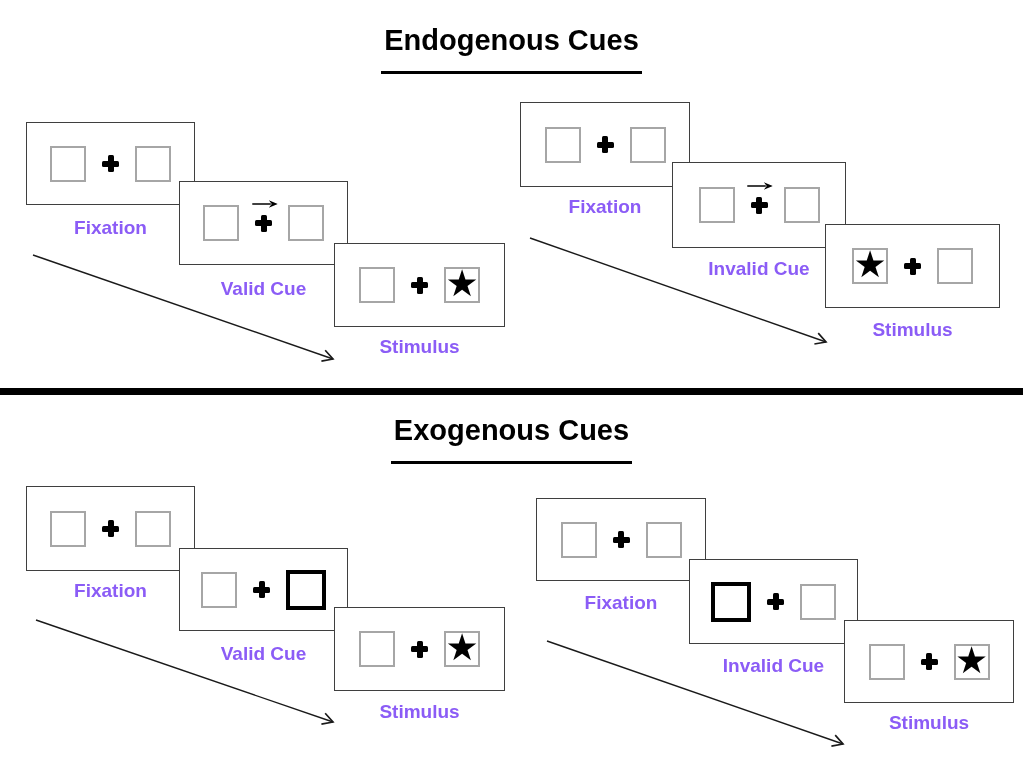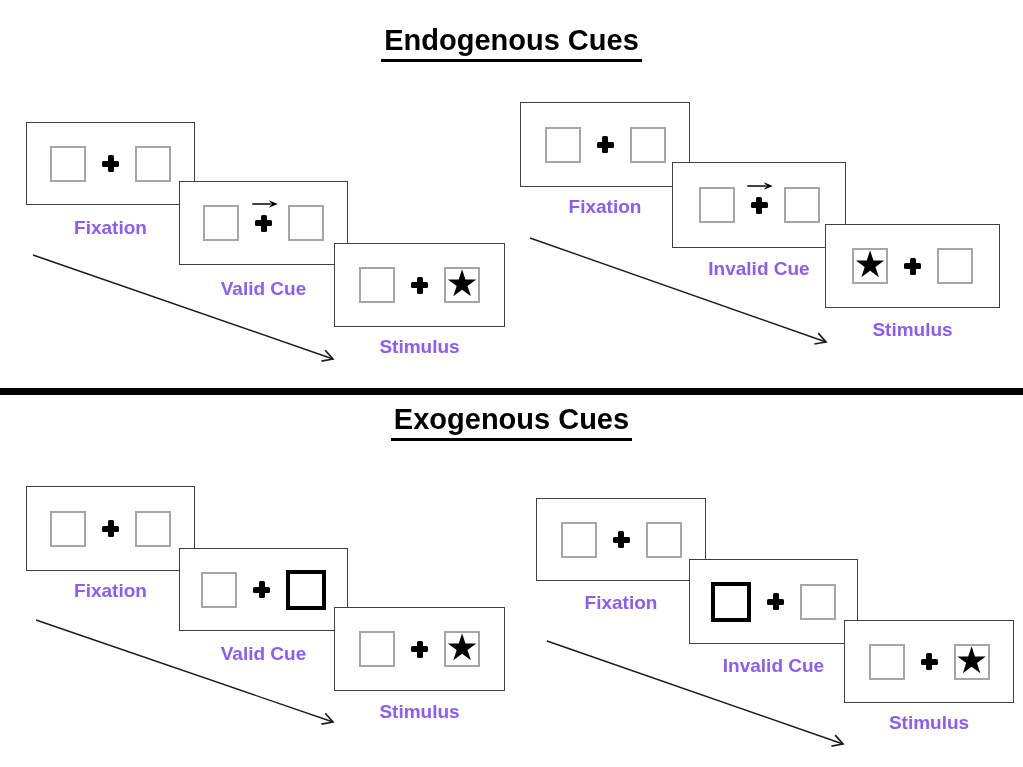--- a/index.html
+++ b/index.html
@@ -21,21 +21,21 @@
     position: absolute;
     left: 0;
     width: 100%;
     text-align: center;
   }
   .title-text {
     display: inline-block;
     font-weight: bold;
     font-size: 29px;
     border-bottom: 3px solid #000;
-    padding: 0 3px 2px 3px;
+    padding: 0 3px 14px 3px;
   }
   .divider {
     position: absolute;
     left: 0;
     top: 388px;
     width: 100%;
     height: 7px;
     background: #000;
   }
   .panel {
@@ -131,21 +131,21 @@
     <line x1="33" y1="255" x2="333" y2="359" stroke="#1a1a1a" stroke-width="1.4" marker-end="url(#ah)"></line>
     <line x1="530" y1="238" x2="826" y2="342" stroke="#1a1a1a" stroke-width="1.4" marker-end="url(#ah)"></line>
     <line x1="36" y1="620" x2="333" y2="722" stroke="#1a1a1a" stroke-width="1.4" marker-end="url(#ah)"></line>
     <line x1="547" y1="641" x2="843" y2="744" stroke="#1a1a1a" stroke-width="1.4" marker-end="url(#ah)"></line>
   </svg>
 
   <div class="title" style="top:24px">
     <span class="title-text">Endogenous Cues</span>
   </div>
   <div class="divider"></div>
-  <div class="title" style="top:403px">
+  <div class="title" style="top:414px">
     <span class="title-text">Exogenous Cues</span>
   </div>
 
   <div>
     <div class="panel" style="left:26px;top:122px;width:169px;height:83px">
       <div class="row">
         <span class="box"></span>
         <span class="cross-wrap">
           <span class="cross"></span>
         </span>

